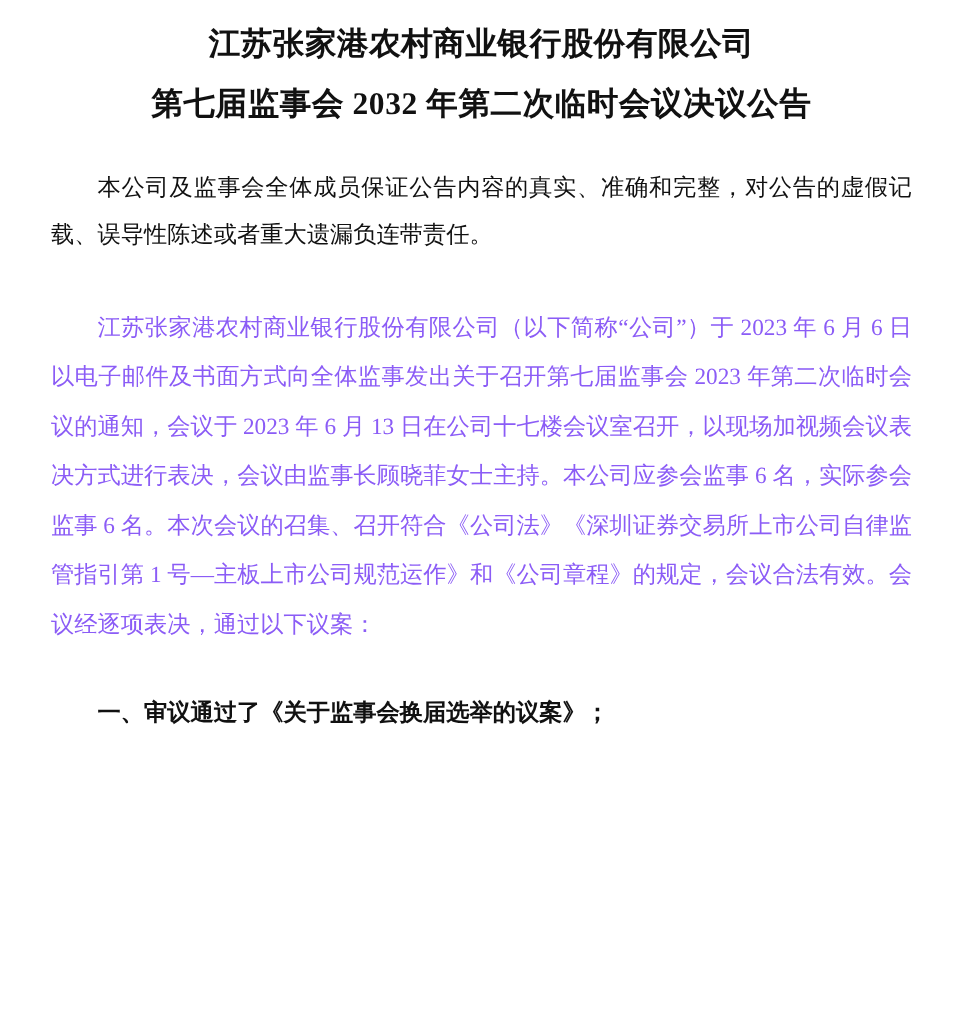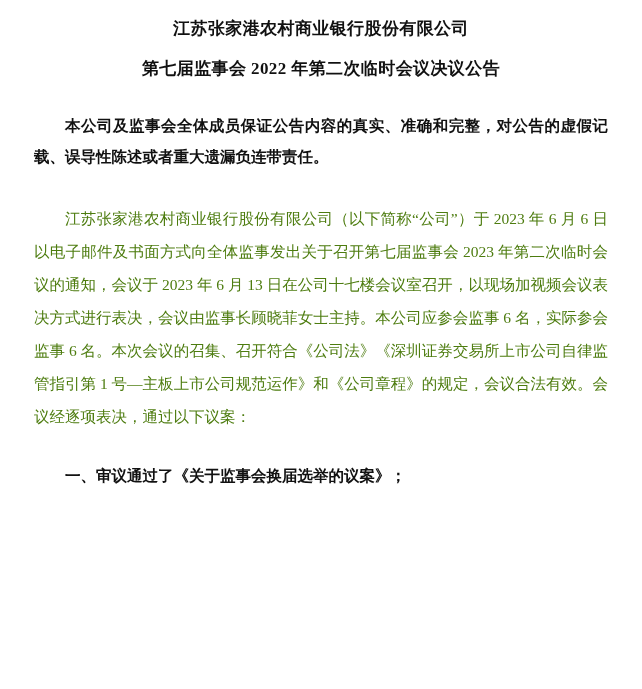--- a/index.html
+++ b/index.html
@@ -17,49 +17,49 @@
   .page {
     width: 642px;
     height: 689px;
     box-sizing: border-box;
     padding: 8px 34px 0 34px;
     position: relative;
   }
   .doc-title {
     text-align: center;
     font-weight: bold;
-    font-size: 17px;
+    font-size: 21px;
     line-height: 34px;
     letter-spacing: 0.4px;
     color: #111111;
     margin: 0;
   }
   .title-line-1 {
     margin-top: 4px;
   }
   .title-line-2 {
     margin-top: 6px;
   }
   .statement {
-    font-weight: bold;
+    font-weight: normal;
     font-size: 15.5px;
     line-height: 31px;
     text-align: justify;
     text-justify: inter-ideograph;
     margin-top: 24px;
     text-indent: 2em;
     color: #111111;
   }
   .body-para {
     font-size: 15.5px;
     line-height: 33px;
     text-align: justify;
     text-justify: inter-ideograph;
     text-indent: 2em;
-    color: #4d7c0f;
+    color: #8b5cf6;
     margin: 0;
   }
   .para-gap-large {
     margin-top: 30px;
   }
   .section-heading {
     font-weight: bold;
     font-size: 15.5px;
     line-height: 33px;
     text-indent: 2em;
@@ -70,21 +70,21 @@
   .para-tight {
     margin-top: 2px;
   }
 </style>
 </head>
 <body>
 
 <div class="page">
 
   <div class="doc-title title-line-1">江苏张家港农村商业银行股份有限公司</div>
-  <div class="doc-title title-line-2">第七届监事会 2022 年第二次临时会议决议公告</div>
+  <div class="doc-title title-line-2">第七届监事会 2032 年第二次临时会议决议公告</div>
 
   <div class="statement">本公司及监事会全体成员保证公告内容的真实、准确和完整，对公告的虚假记载、误导性陈述或者重大遗漏负连带责任。</div>
 
   <div class="body-para para-gap-large">江苏张家港农村商业银行股份有限公司（以下简称“公司”）于 2023 年 6 月 6 日以电子邮件及书面方式向全体监事发出关于召开第七届监事会 2023 年第二次临时会议的通知，会议于 2023 年 6 月 13 日在公司十七楼会议室召开，以现场加视频会议表决方式进行表决，会议由监事长顾晓菲女士主持。本公司应参会监事 6 名，实际参会监事 6 名。本次会议的召集、召开符合《公司法》《深圳证券交易所上市公司自律监管指引第 1 号—主板上市公司规范运作》和《公司章程》的规定，会议合法有效。会议经逐项表决，通过以下议案：</div>
 
   <div class="section-heading">一、审议通过了《关于监事会换届选举的议案》；</div>
 
 
 
 </div>

